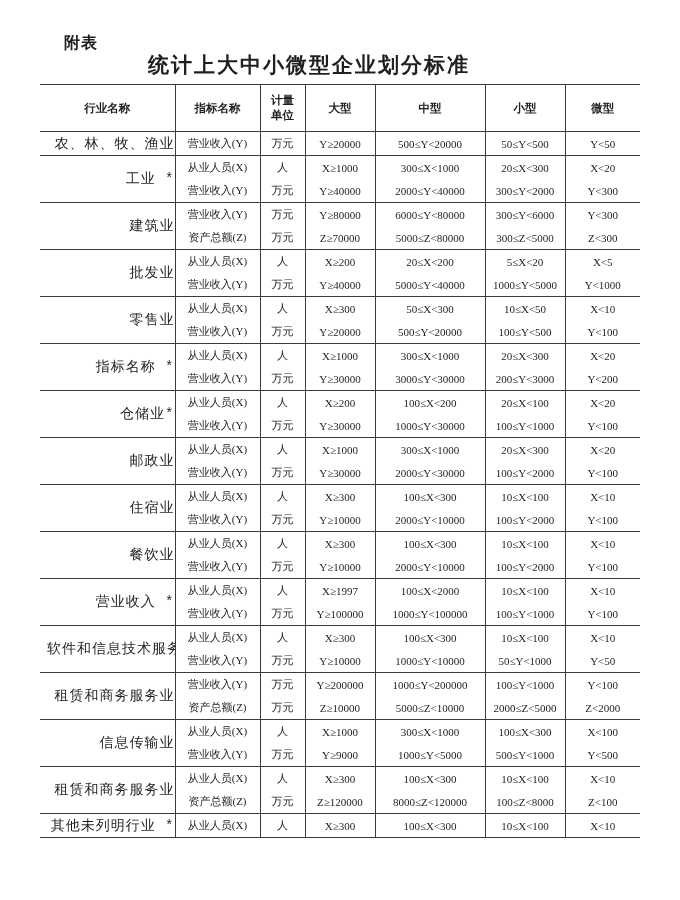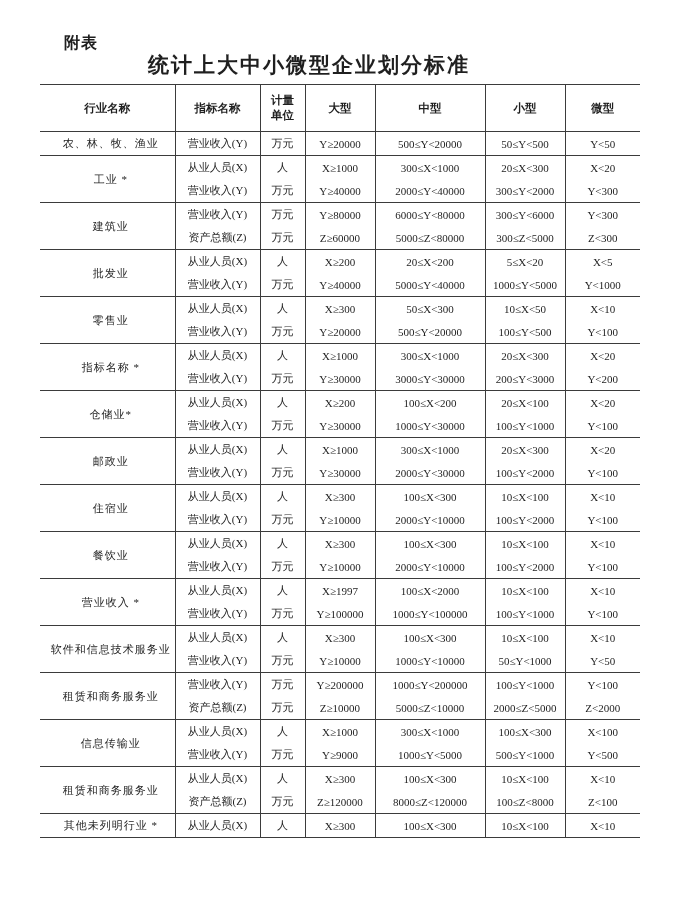--- a/index.html
+++ b/index.html
@@ -50,24 +50,25 @@
     text-align:center;vertical-align:middle;
     line-height:15px;
   }
   .std tbody td{
     height:23px;
     font-size:11px;
     text-align:center;vertical-align:middle;
   }
   .std tbody tr.group-start td{border-top:1px solid var(--border);}
   .std td.industry{
-    text-align:center;
+    text-align:right;
     padding-left:7px;
     letter-spacing:1px;
-    font-size:11px;
+    font-size:14px;
+    font-family:Liberation Mono, monospace;
   }
 </style>
 </head>
 <body>
 
 <div class="annex-label">附表</div>
 <div class="doc-title">统计上大中小微型企业划分标准</div>
 
 <table class="std">
   <colgroup>
@@ -122,21 +123,21 @@
         <td>营业收入(Y)</td>
         <td>万元</td>
         <td>Y≥80000</td>
         <td>6000≤Y&lt;80000</td>
         <td>300≤Y&lt;6000</td>
         <td>Y&lt;300</td>
       </tr>
       <tr>
         <td>资产总额(Z)</td>
         <td>万元</td>
-        <td>Z≥60000</td>
+        <td>Z≥70000</td>
         <td>5000≤Z&lt;80000</td>
         <td>300≤Z&lt;5000</td>
         <td>Z&lt;300</td>
       </tr>
       <tr class="group-start">
         <td class="industry no-left" rowspan="2">批发业</td>
         <td>从业人员(X)</td>
         <td>人</td>
         <td>X≥200</td>
         <td>20≤X&lt;200</td>

